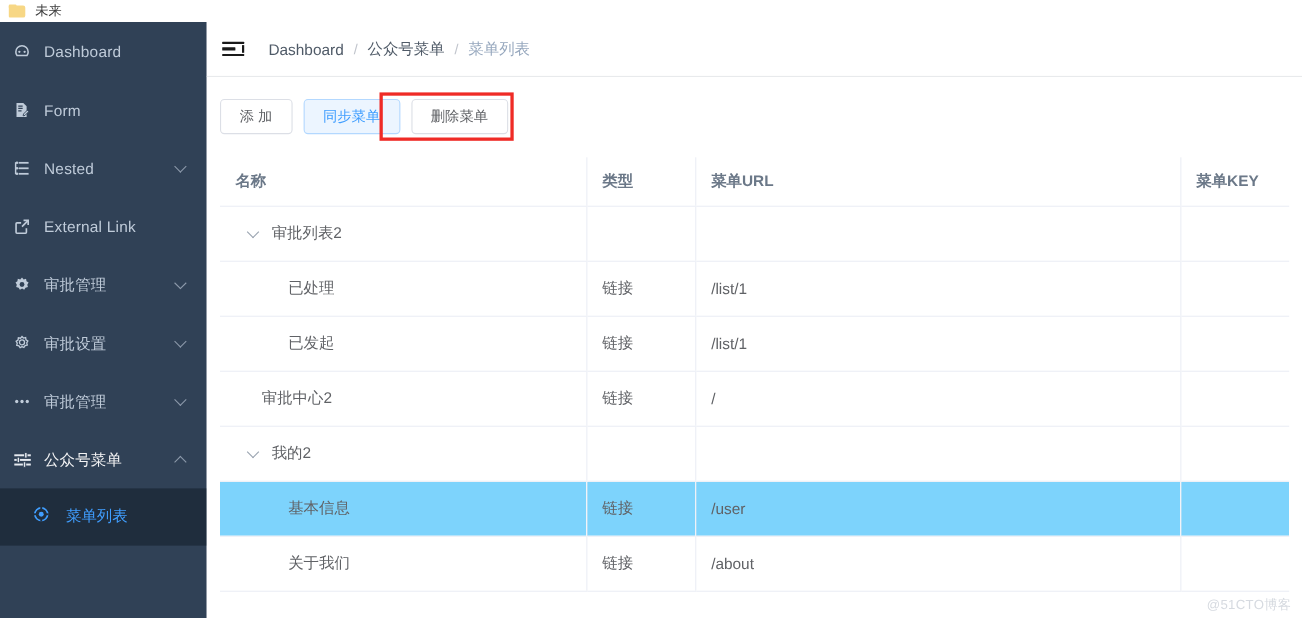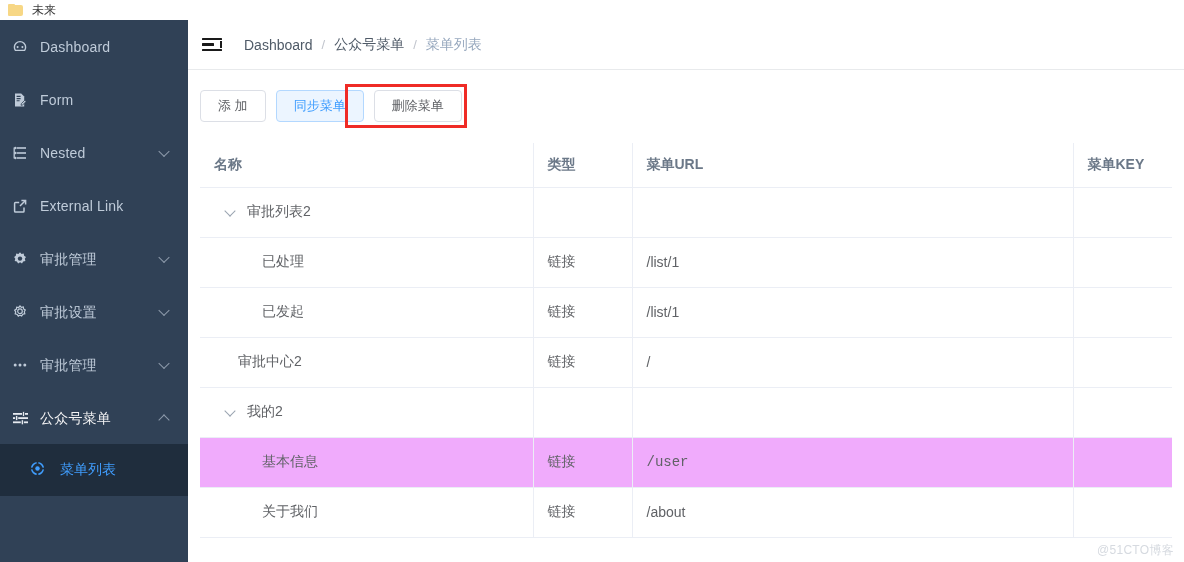--- a/index.html
+++ b/index.html
@@ -208,21 +208,21 @@
     height: 50px;
     color: #606266;
     border-bottom: 1px solid #ebeef5;
     padding: 0 0 0 14px;
     vertical-align: middle;
     white-space: nowrap;
     overflow: hidden;
   }
   #menu-table th.vsep, #menu-table td.vsep { border-left: 1px solid #ebeef5; }
 
-  tr.striped td { background: #f0abfc; font-family: Liberation Mono, monospace; }
+  tr.striped td { background: #7dd3fc; }
 
   .cell-name { display: flex; align-items: center; }
   .cell-name.lvl1 { padding-left: 10px; }
   .cell-name.lvl2 { padding-left: 48px; }
   .cell-name.lvl1-noexp { padding-left: 24px; }
 
   .expander {
     width: 14px; height: 14px;
     margin-right: 9px;
     position: relative;

